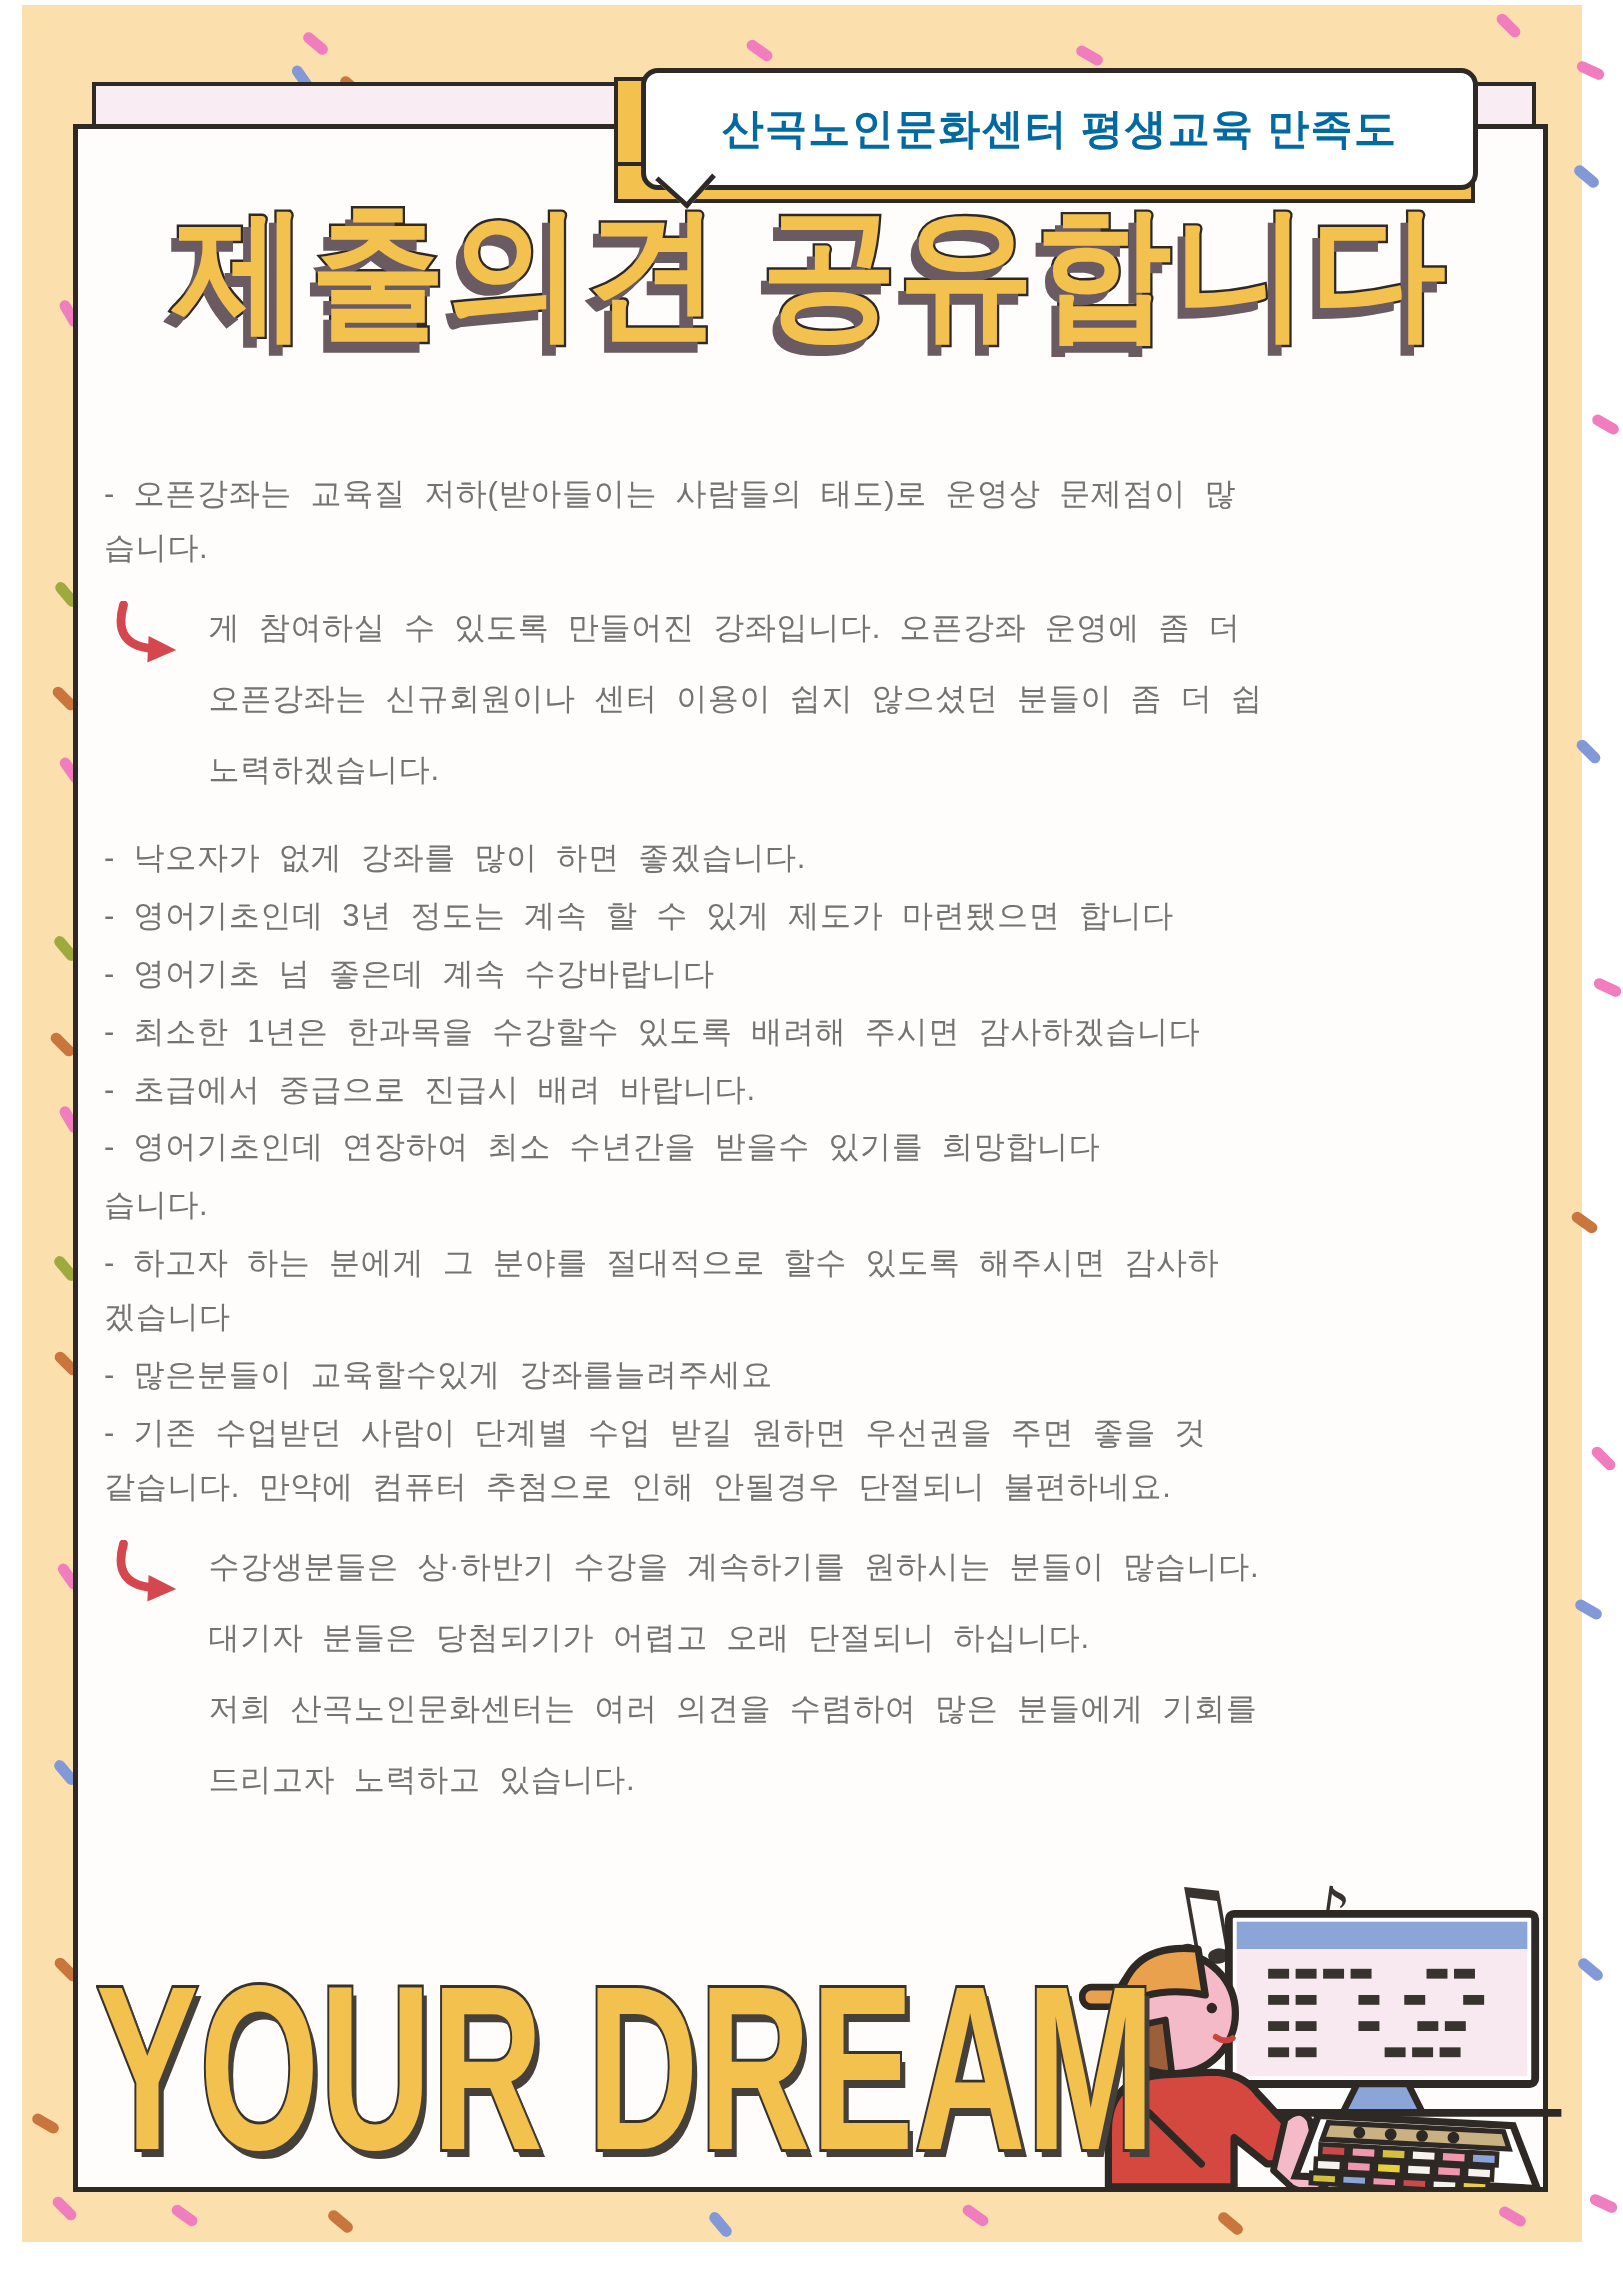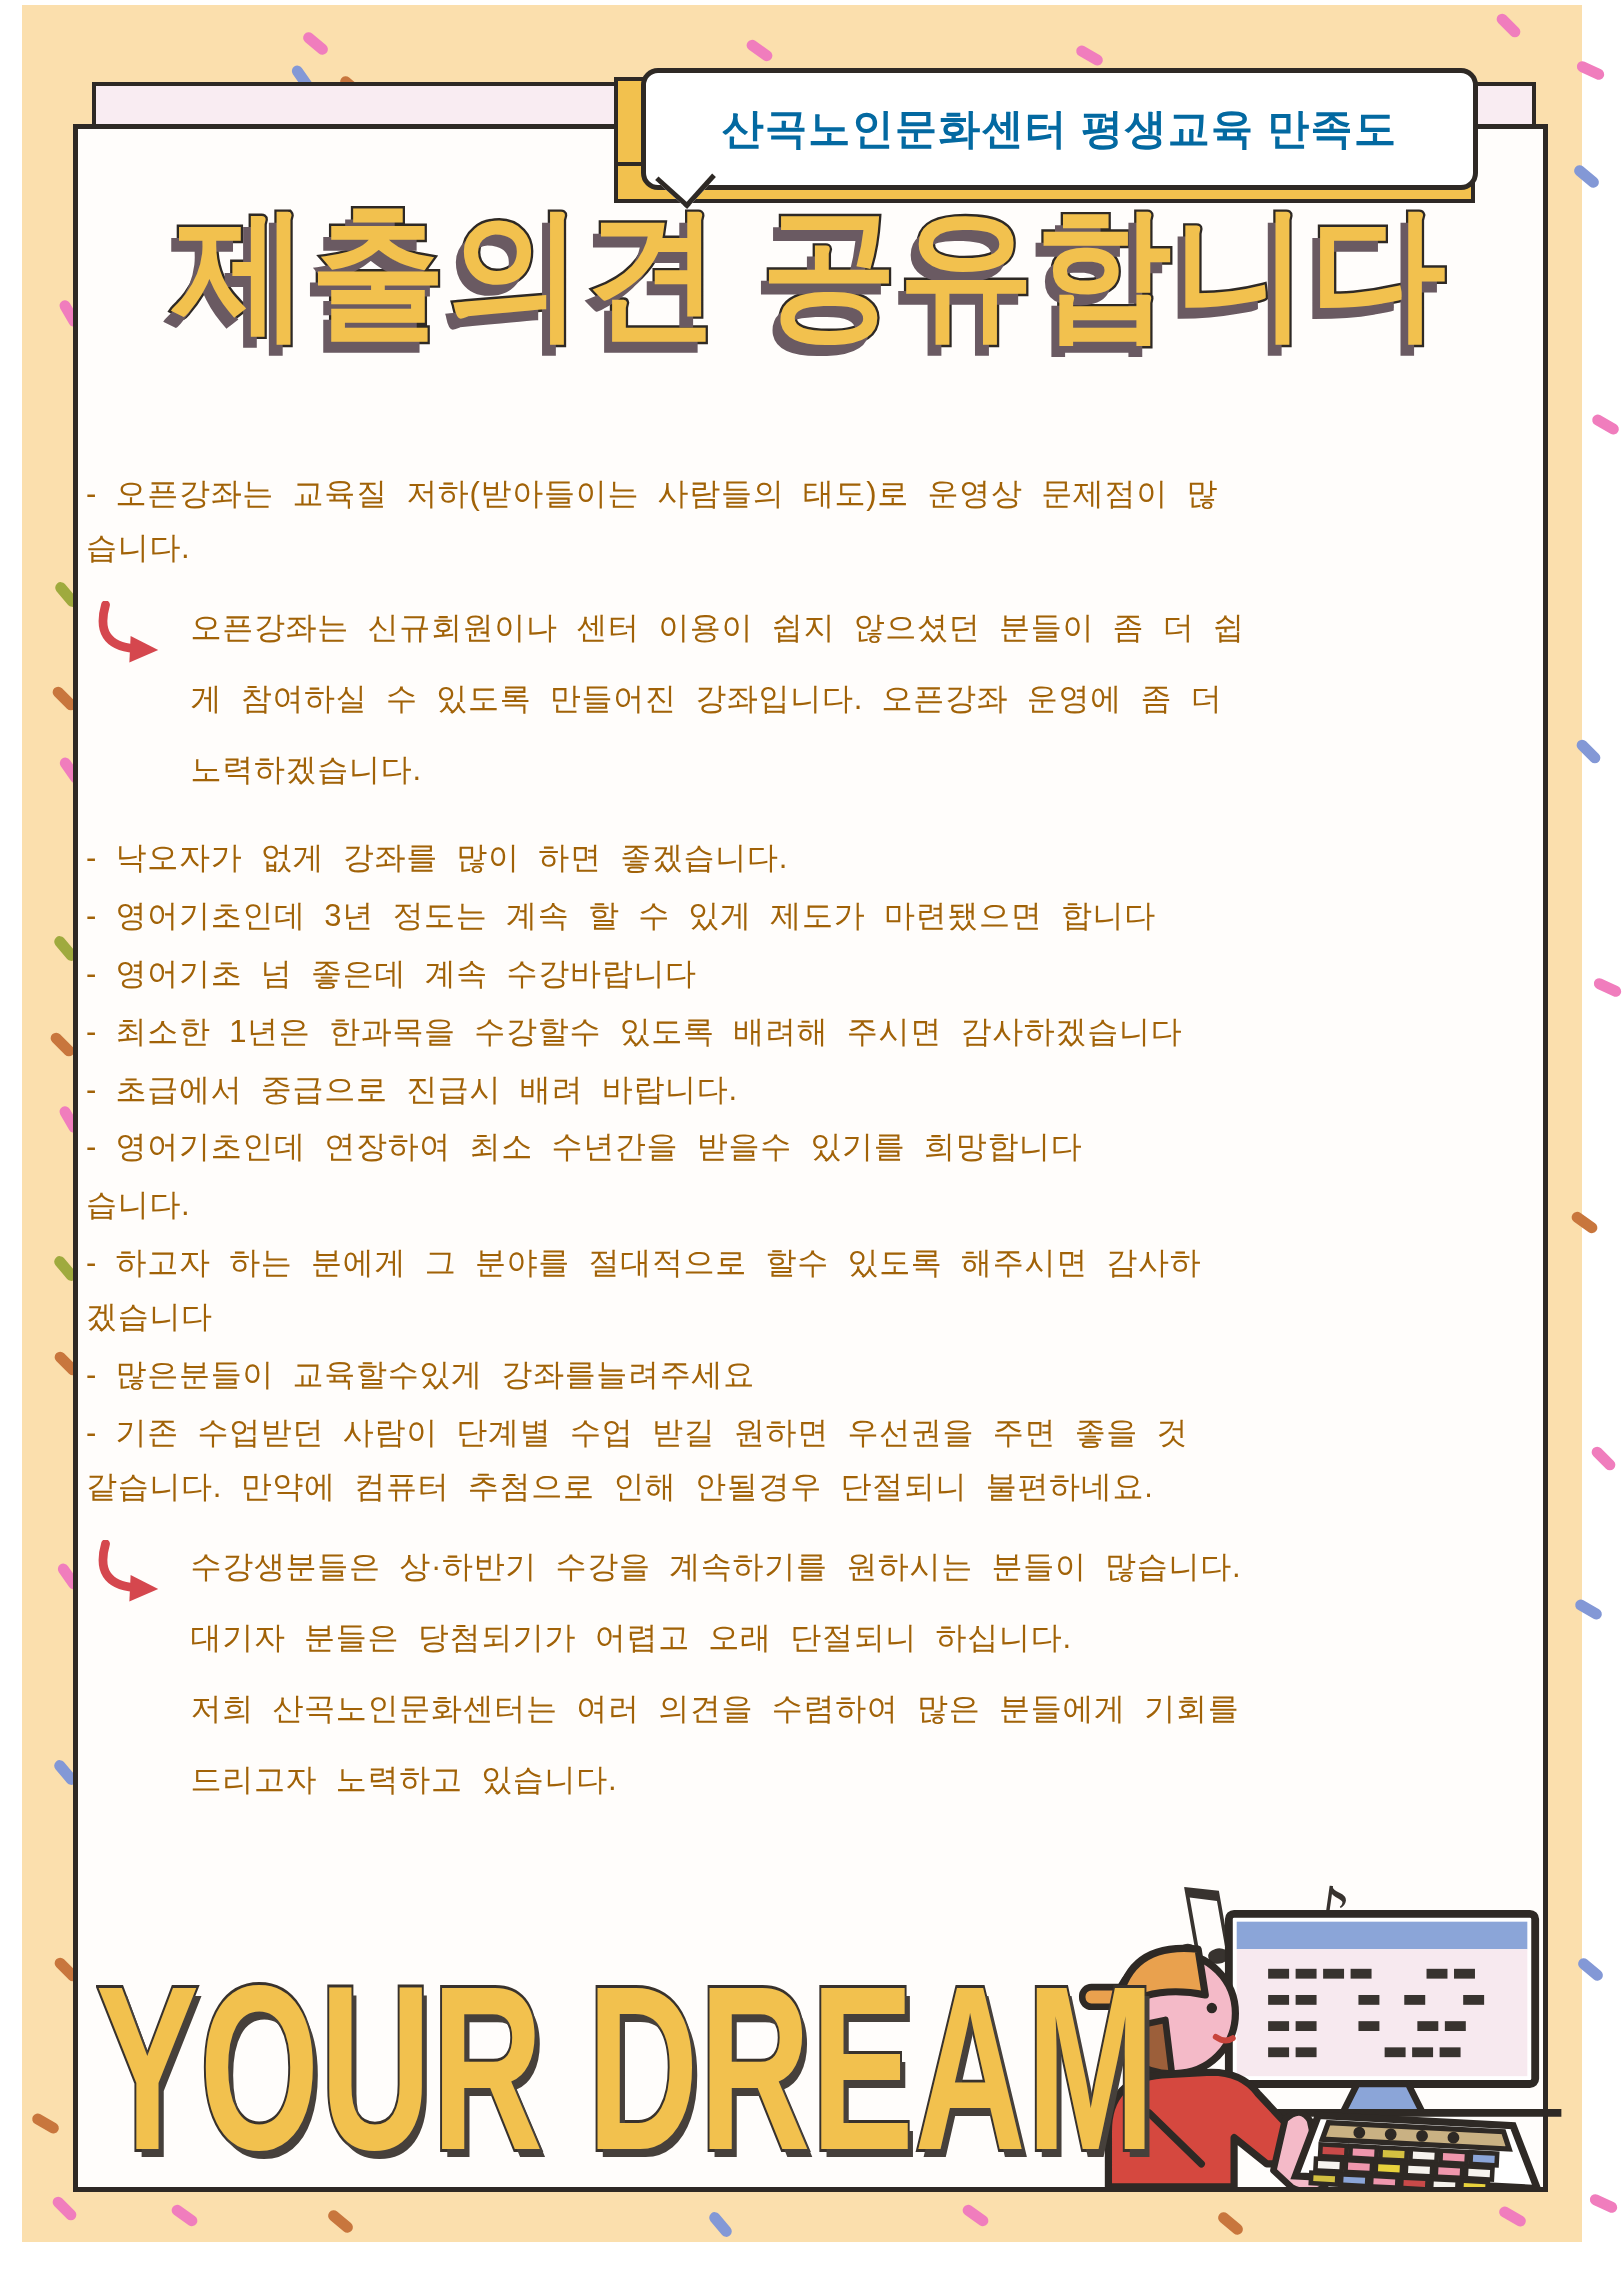--- a/index.html
+++ b/index.html
@@ -41,22 +41,22 @@
         transform:rotate(-48deg);z-index:6;}
 
   
   .title{position:absolute;left:77px;top:194px;width:1466px;z-index:5;
          text-align:center;font-size:136px;font-weight:bold;line-height:1.1;
          letter-spacing:1.3px;color:#f2c14e;white-space:nowrap;
          -webkit-text-stroke:4.6px #2e2925;paint-order:stroke fill;
          text-shadow:-7.9px 9.8px 0 #6a5a62;transform:scaleY(1.06);transform-origin:top center;}
 
   
-  .body-copy{position:absolute;left:86px;top:467px;width:1437px;z-index:5;
-             color:#a16207;font-size:31px;letter-spacing:0.7px;word-spacing:9.2px;}
+  .body-copy{position:absolute;left:104px;top:467px;width:1437px;z-index:5;
+             color:#737373;font-size:31px;letter-spacing:0.7px;word-spacing:9.2px;}
   .blk{margin-bottom:3.9px;}
   .comment-line{line-height:54px;white-space:nowrap;}
   .reply{display:flex;margin:17px 0 26px 0;}
   .reply-arrow{flex:none;width:69px;height:63px;margin:9.2px 29px 0 6.5px;}
   .reply-line{line-height:71px;white-space:nowrap;}
 
   
   .slogan{position:absolute;left:96px;top:1935px;z-index:5;
           font-size:154px;font-weight:bold;letter-spacing:0.7px;color:#f2c14e;
           -webkit-text-stroke:3.9px #38322d;paint-order:stroke fill;
@@ -90,22 +90,22 @@
     <div class="blk">
       <div class="comment-line">- 오픈강좌는 교육질 저하(받아들이는 사람들의 태도)로 운영상 문제점이 많</div>
       <div class="comment-line">습니다.</div>
     </div>
     <div class="reply">
       <span class="reply-arrow"><svg viewBox="0 0 110 100" xmlns="http://www.w3.org/2000/svg">
           <path d="M20,6 C8,48 22,72 66,76" fill="none" stroke="#d5474e" stroke-width="14" stroke-linecap="round"></path>
           <polygon points="60,56 104,78 58,98" fill="#d5474e"></polygon>
         </svg></span>
       <div>
+        <div class="reply-line">게 참여하실 수 있도록 만들어진 강좌입니다.  오픈강좌 운영에 좀 더</div>
         <div class="reply-line">오픈강좌는 신규회원이나 센터 이용이 쉽지 않으셨던 분들이 좀 더 쉽</div>
-        <div class="reply-line">게 참여하실 수 있도록 만들어진 강좌입니다.  오픈강좌 운영에 좀 더</div>
         <div class="reply-line">노력하겠습니다.</div>
       </div>
     </div>
     <div class="blk">
       <div class="comment-line">- 낙오자가 없게 강좌를 많이 하면 좋겠습니다.</div>
     </div>
     <div class="blk">
       <div class="comment-line">- 영어기초인데 3년 정도는 계속 할 수 있게 제도가 마련됐으면 합니다</div>
     </div>
     <div class="blk">

